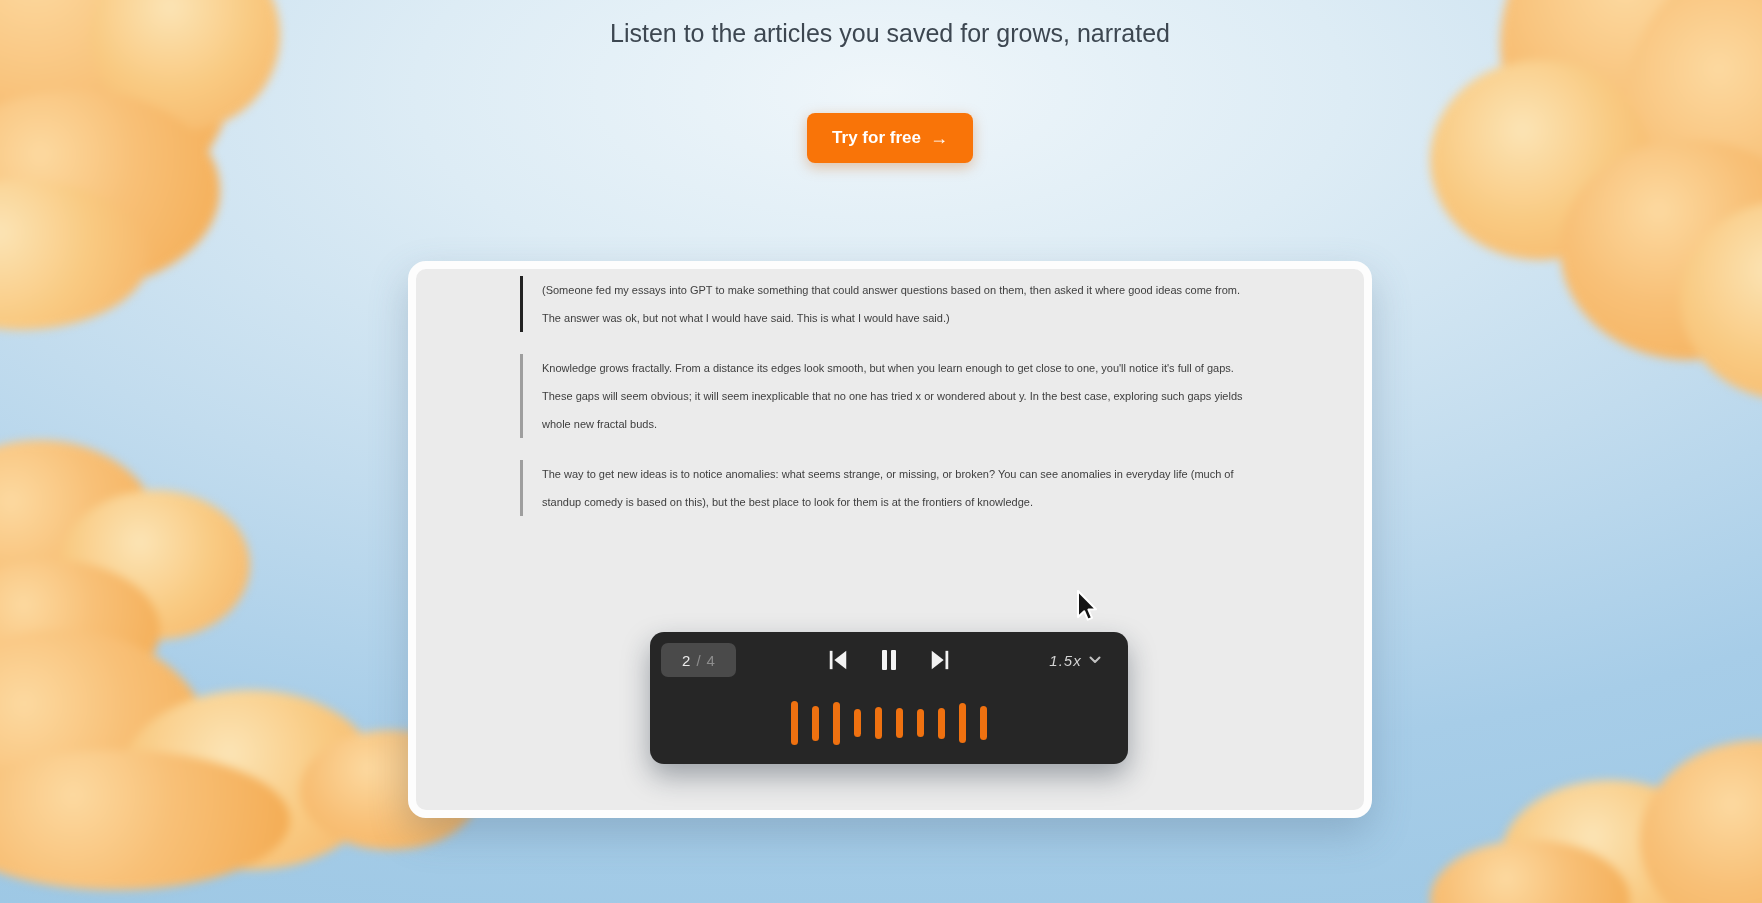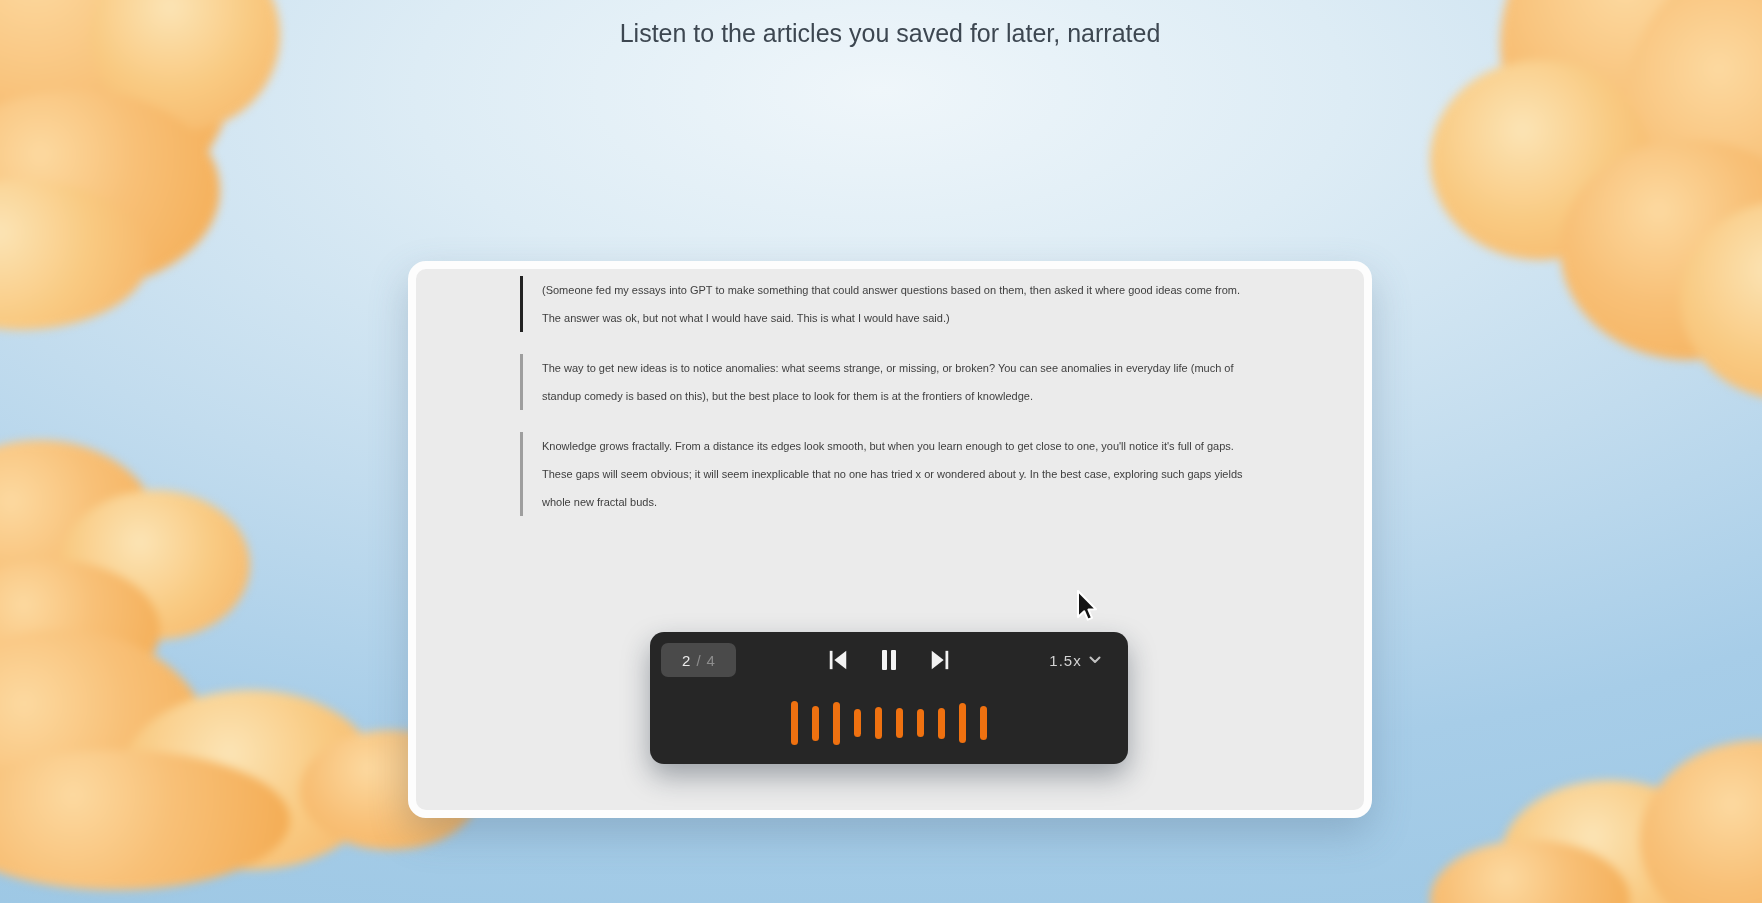--- a/index.html
+++ b/index.html
@@ -28,21 +28,21 @@
     box-sizing:border-box;background:#ebebeb;border:8px solid #fdfdfd;
     border-radius:18px;box-shadow:0 16px 38px rgba(84,110,135,.30);}
   .quotes{position:absolute;left:520px;top:276px;width:726px;}
   .quotes blockquote{margin:0 0 22px;padding:0 0 0 19px;border-left:3px solid #9e9e9e;
     font-size:11px;line-height:28px;color:#3e3e3e;}
   .quotes blockquote.active{border-left-color:#222222;}
   
   .player{position:absolute;left:650px;top:632px;width:478px;height:132px;
     background:#262626;border-radius:14px;box-shadow:0 12px 28px rgba(25,40,55,.38);}
   .player button{background:none;border:0;padding:0;margin:0;cursor:pointer;
-    display:flex;align-items:center;justify-content:center;font-family:inherit;}
+    display:flex;align-items:center;justify-content:center;font-family:inherit;font-style:italic;}
   .pos-badge{position:absolute;left:11px;top:11px;width:75px;height:34px;
     background:#4a4a4a;border-radius:7px;display:flex;align-items:center;
     justify-content:center;gap:6px;font-size:15px;}
   .pos-badge .cur{color:#eaeaea;}
   .pos-badge .sep,.pos-badge .tot{color:#8d8d8d;}
   .controls{position:absolute;left:50%;top:11px;transform:translateX(-50%);
     height:34px;display:flex;align-items:center;gap:30px;}
   .speed{position:absolute;right:11px;top:11px;width:84px;height:34px;
     background:#4a4a4a;border-radius:7px;color:#d2d2d2;gap:7px;
     font-size:15px;letter-spacing:1px;}
@@ -88,29 +88,33 @@
     </div>
 
     <div>
       <i class="puff lt" style="left:1500px;top:780px;width:220px;height:160px;"></i>
       <i class="puff" style="left:1640px;top:740px;width:240px;height:200px;"></i>
       <i class="puff" style="left:1430px;top:840px;width:200px;height:120px;"></i>
     </div>
   </div>
 
   <div class="hero">
-    <div>Listen to the articles you saved for later, narrated</div>
+    <div>Listen to the articles you saved for grows, narrated</div>
   </div>
 
+  <button class="cta">
+    <span>Try for free</span>
+    <span class="arr">→</span>
+  </button>
 
   <div class="card"></div>
   <div class="quotes">
     <blockquote class="active">(Someone fed my essays into GPT to make something that could answer questions based on them, then asked it where good ideas come from. The answer was ok, but not what I would have said. This is what I would have said.)</blockquote>
+    <blockquote>Knowledge grows fractally. From a distance its edges look smooth, but when you learn enough to get close to one, you'll notice it's full of gaps. These gaps will seem obvious; it will seem inexplicable that no one has tried x or wondered about y. In the best case, exploring such gaps yields whole new fractal buds.</blockquote>
     <blockquote>The way to get new ideas is to notice anomalies: what seems strange, or missing, or broken? You can see anomalies in everyday life (much of standup comedy is based on this), but the best place to look for them is at the frontiers of knowledge.</blockquote>
-    <blockquote>Knowledge grows fractally. From a distance its edges look smooth, but when you learn enough to get close to one, you'll notice it's full of gaps. These gaps will seem obvious; it will seem inexplicable that no one has tried x or wondered about y. In the best case, exploring such gaps yields whole new fractal buds.</blockquote>
   </div>
 
   <div class="player">
     <div class="pos-badge">
       <span class="cur">2</span>
       <span class="sep">/</span>
       <span class="tot">4</span>
     </div>
 
     <div class="controls">

